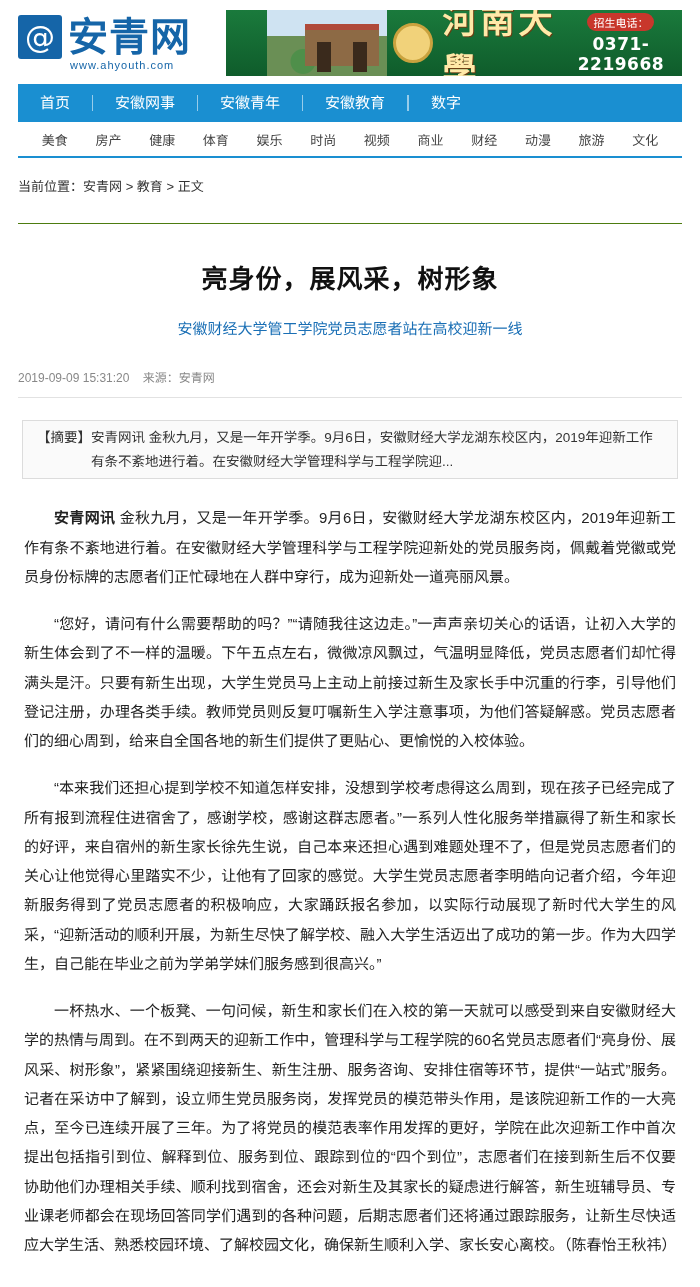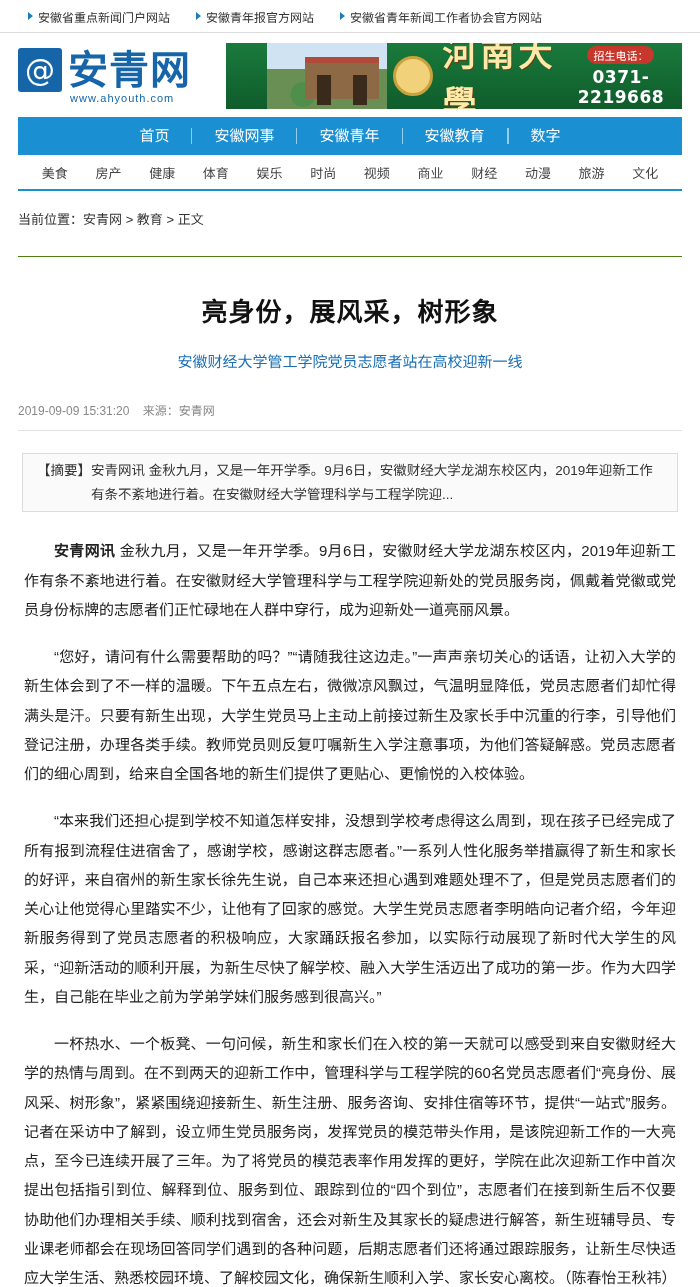--- a/index.html
+++ b/index.html
@@ -158,21 +158,20 @@
   
   .nav-main {
     margin: 8px 18px 0 18px;
     height: 38px;
     background: #1a8fd1;
     display: flex;
     align-items: center;
     color: #fff;
     font-size: 15px;
     overflow: hidden;
-    justify-content: center;
   }
   .nav-main a {
     color: #fff; text-decoration: none;
     padding: 0 22px;
     line-height: 38px;
     white-space: nowrap;
   }
   .nav-sep {
     width: 1px; height: 16px; background: rgba(255,255,255,.55);
   }
@@ -247,34 +246,20 @@
   }
   .body p { margin: 0 0 18px 0; text-indent: 2em; }
   .body p.first { text-indent: 2em; }
   .lead { font-weight: bold; }
 </style>
 </head>
 <body>
 
 <div class="page">
 
-  <div class="topbar">
-    <span class="tl">
-      <span class="dot-arrow"></span>
-      <span>安徽省重点新闻门户网站</span>
-    </span>
-    <span class="tl">
-      <span class="dot-arrow"></span>
-      <span>安徽青年报官方网站</span>
-    </span>
-    <span class="tl">
-      <span class="dot-arrow"></span>
-      <span>安徽省青年新闻工作者协会官方网站</span>
-    </span>
-  </div>
 
   <div class="banner">
     <div class="logo">
       <div class="logo-main">
         <span class="logo-at">@</span>
         <span class="logo-text">安青网</span>
       </div>
       <div class="logo-url">www.ahyouth.com</div>
     </div>
     <div class="ad">

